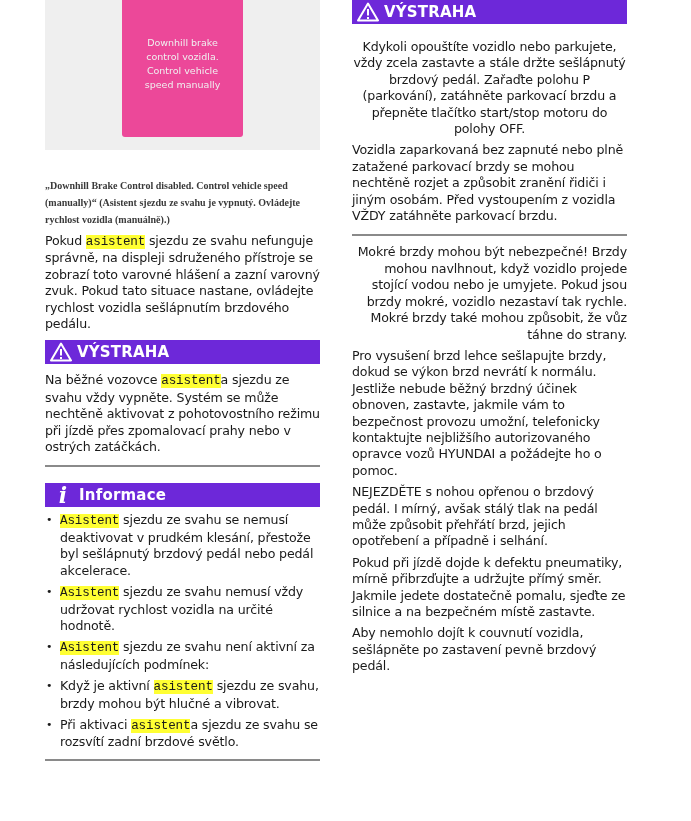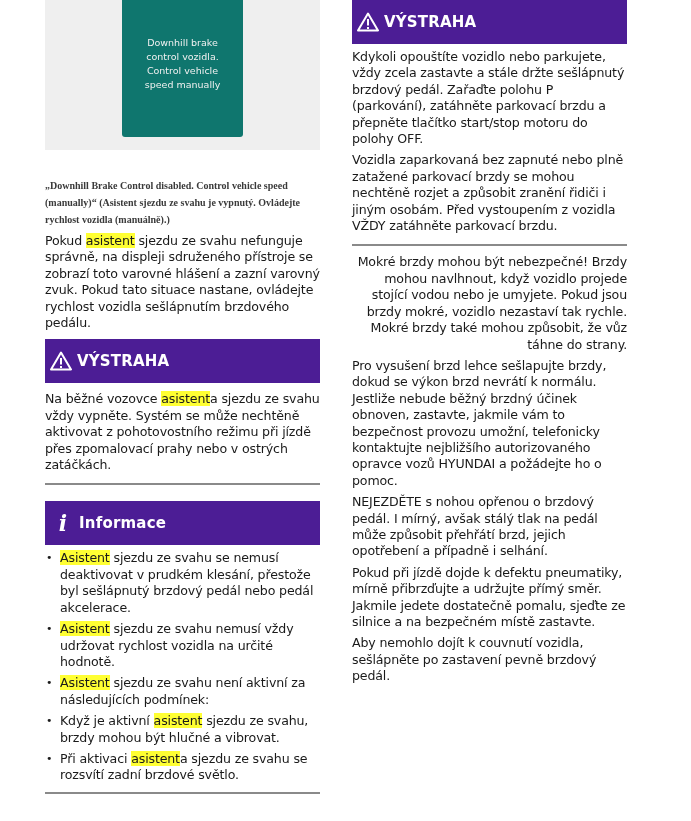--- a/index.html
+++ b/index.html
@@ -12,43 +12,43 @@
     .col { position: absolute; top: 0; }
     .col-left { left: 45px; width: 275px; }
     .col-right { left: 352px; width: 275px; }
 
     .figure {
       position: relative; width: 275px; height: 150px;
       background: #efefef;
     }
     .display {
       position: absolute; left: 77px; top: 0; width: 121px; height: 137px;
-      background: #0f766e; border-radius: 0 0 3px 3px;
+      background: #ec4899; border-radius: 0 0 3px 3px;
       display: flex; align-items: center; justify-content: center;
     }
     .display-text {
       color: #f0f0f0; font-size: 10.5px; line-height: 14px; text-align: center;
       width: 100%; margin-top: -10px;
       font-family: "DejaVu Sans", sans-serif; font-size: 9.5px;
     }
 
     .serif-heading {
       font-family: "Liberation Serif", serif; font-weight: bold;
       font-size: 10px; line-height: 17px; color: #3a3a3a;
       margin: 27px 0 0 0;
     }
     p.body {
       font-family: "DejaVu Sans", sans-serif;
       font-size: 12.6px; line-height: 16.4px; margin: 5px 0 0 0;
       letter-spacing: -0.15px;
     }
-    mark { background: #ffff33; color: inherit; padding: 0; }
+    mark { background: #ffff33; color: inherit; padding: 0; font-family: Liberation Mono, monospace; }
 
     .bar {
-      background: #4c1d95; color: #ffffff; height: 44px;
+      background: #6d28d9; color: #ffffff; height: 24px;
       display: flex; align-items: center;
       font-family: "DejaVu Sans", sans-serif; font-weight: bold;
       font-size: 15px; letter-spacing: 0.2px;
     }
     .bar .ico { width: 26px; display: flex; justify-content: center; margin-left: 3px; margin-right: 3px; }
     .bar .info-ico { font-family: "DejaVu Serif", serif; font-style: italic; font-size: 22px; font-weight: bold; margin-left: 5px; }
 
     .rule { height: 2px; background: #8a8a8a; margin-top: 10px; }
 
     ul.bullets { list-style: none; margin: 4px 0 0 0; padding: 0; }
@@ -119,21 +119,21 @@
   <div class="bar">
     <span class="ico">
       <svg width="22" height="20" viewBox="0 0 22 20">
           <path d="M11 1.5 L21 18.5 L1 18.5 Z" fill="none" stroke="#fff" stroke-width="2" stroke-linejoin="round"></path>
           <rect x="10" y="7" width="2" height="6.5" fill="#fff"></rect>
           <rect x="10" y="15" width="2" height="2" fill="#fff"></rect>
         </svg>
     </span>
     <span>VÝSTRAHA</span>
   </div>
-  <p class="body" style="margin-top:5px;">Kdykoli opouštíte vozidlo nebo parkujete, vždy zcela zastavte a stále držte sešlápnutý brzdový pedál. Zařaďte polohu P (parkování), zatáhněte parkovací brzdu a přepněte tlačítko start/stop motoru do polohy OFF.</p>
+  <p class="body" style="margin-top:15px;text-align:center;">Kdykoli opouštíte vozidlo nebo parkujete, vždy zcela zastavte a stále držte sešlápnutý brzdový pedál. Zařaďte polohu P (parkování), zatáhněte parkovací brzdu a přepněte tlačítko start/stop motoru do polohy OFF.</p>
   <p class="body">Vozidla zaparkovaná bez zapnuté nebo plně zatažené parkovací brzdy se mohou nechtěně rozjet a způsobit zranění řidiči i jiným osobám. Před vystoupením z vozidla VŽDY zatáhněte parkovací brzdu.</p>
   <div class="rule"></div>
 
   <p class="body" style="margin-top:8px;text-align:right;">Mokré brzdy mohou být nebezpečné! Brzdy mohou navlhnout, když vozidlo projede stojící vodou nebo je umyjete. Pokud jsou brzdy mokré, vozidlo nezastaví tak rychle. Mokré brzdy také mohou způsobit, že vůz táhne do strany.</p>
   <p class="body">Pro vysušení brzd lehce sešlapujte brzdy, dokud se výkon brzd nevrátí k normálu. Jestliže nebude běžný brzdný účinek obnoven, zastavte, jakmile vám to bezpečnost provozu umožní, telefonicky kontaktujte nejbližšího autorizovaného opravce vozů HYUNDAI a požádejte ho o pomoc.</p>
   <p class="body">NEJEZDĚTE s nohou opřenou o brzdový pedál. I mírný, avšak stálý tlak na pedál může způsobit přehřátí brzd, jejich opotřebení a případně i selhání.</p>
   <p class="body">Pokud při jízdě dojde k defektu pneumatiky, mírně přibrzďujte a udržujte přímý směr. Jakmile jedete dostatečně pomalu, sjeďte ze silnice a na bezpečném místě zastavte.</p>
   <p class="body">Aby nemohlo dojít k couvnutí vozidla, sešlápněte po zastavení pevně brzdový pedál.</p>
 </div>
 

